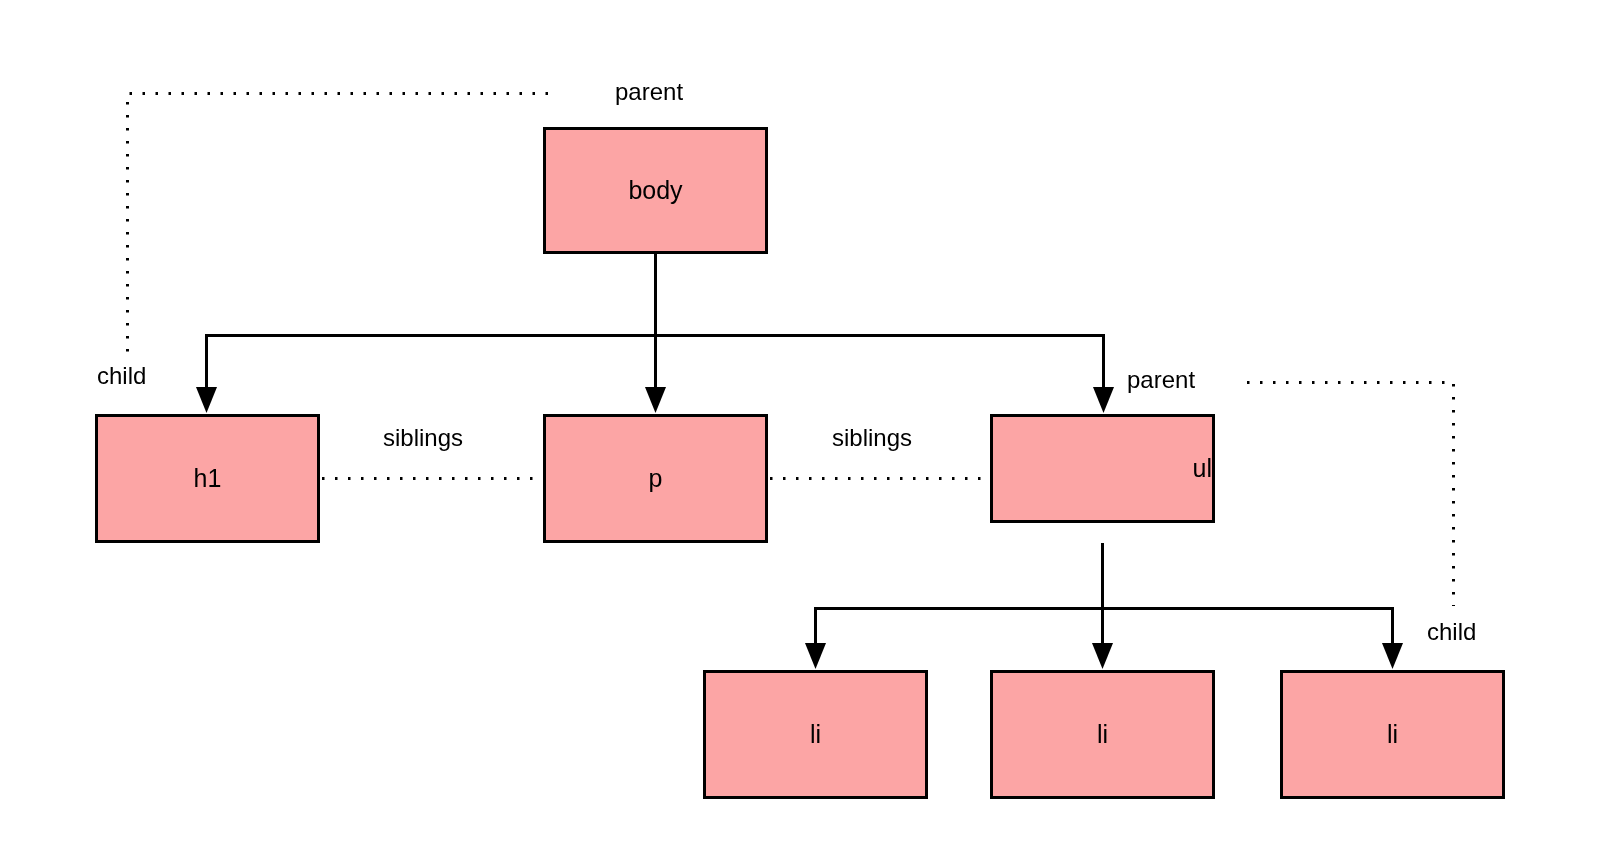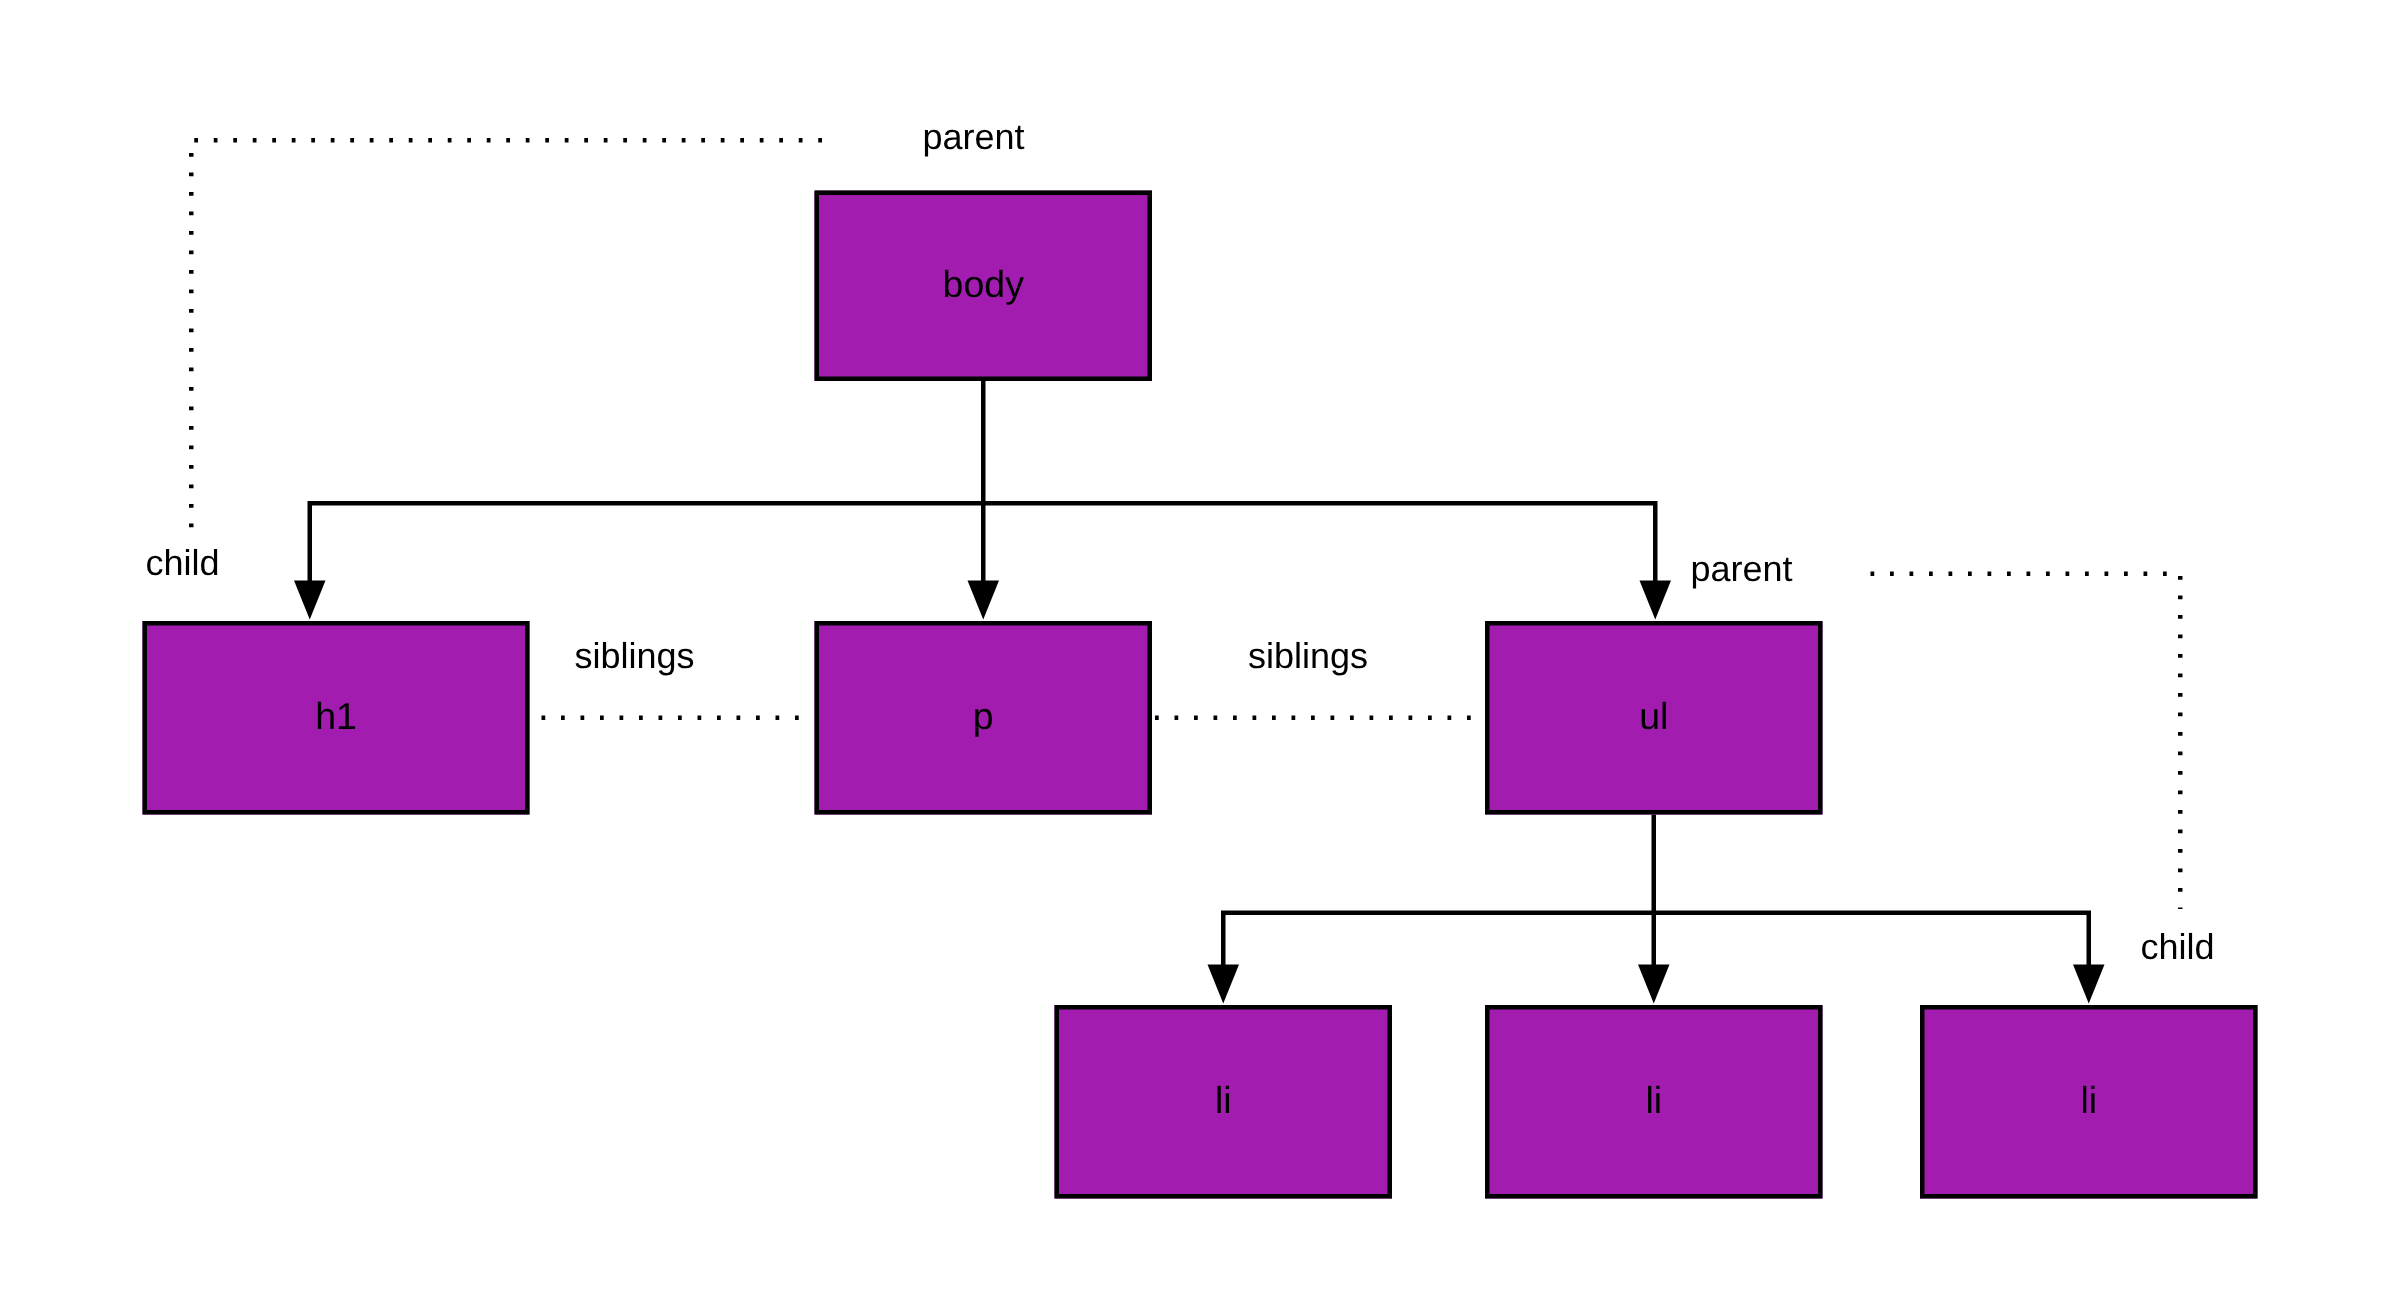--- a/index.html
+++ b/index.html
@@ -20,21 +20,21 @@
     position: absolute;
     left: 0;
     top: 0;
     width: 1600px;
     height: 864px;
   }
   .node-box {
     position: absolute;
     box-sizing: border-box;
     border: 3px solid #000000;
-    background: #a21caf;
+    background: #fca5a5;
     display: flex;
     align-items: center;
     justify-content: center;
     font-size: 25px;
     line-height: 1;
   }
   .rel-label {
     position: absolute;
     font-size: 24px;
     line-height: 1.15;
@@ -79,29 +79,29 @@
     <path class="dotted-line" d="M1247 382.5 H1453.5 V606"></path>
 
     <path class="dotted-line" d="M322 478.5 H542"></path>
     <path class="dotted-line" d="M770 478.5 H988"></path>
   </svg>
 
   <div class="node-box" style="left:543px; top:127px; width:225px; height:127px;">
     <span>body</span>
   </div>
 
-  <div class="node-box" style="left:95px; top:414px; width:258px; height:129px;">
+  <div class="node-box" style="left:95px; top:414px; width:225px; height:129px;">
     <span>h1</span>
   </div>
 
   <div class="node-box" style="left:543px; top:414px; width:225px; height:129px;">
     <span>p</span>
   </div>
 
-  <div class="node-box" style="left:990px; top:414px; width:225px; height:129px;">
+  <div class="node-box" style="left:990px; top:414px; width:225px; height:109px;justify-content:flex-end;">
     <span>ul</span>
   </div>
 
   <div class="node-box" style="left:703px; top:670px; width:225px; height:129px;">
     <span>li</span>
   </div>
 
   <div class="node-box" style="left:990px; top:670px; width:225px; height:129px;">
     <span>li</span>
   </div>

